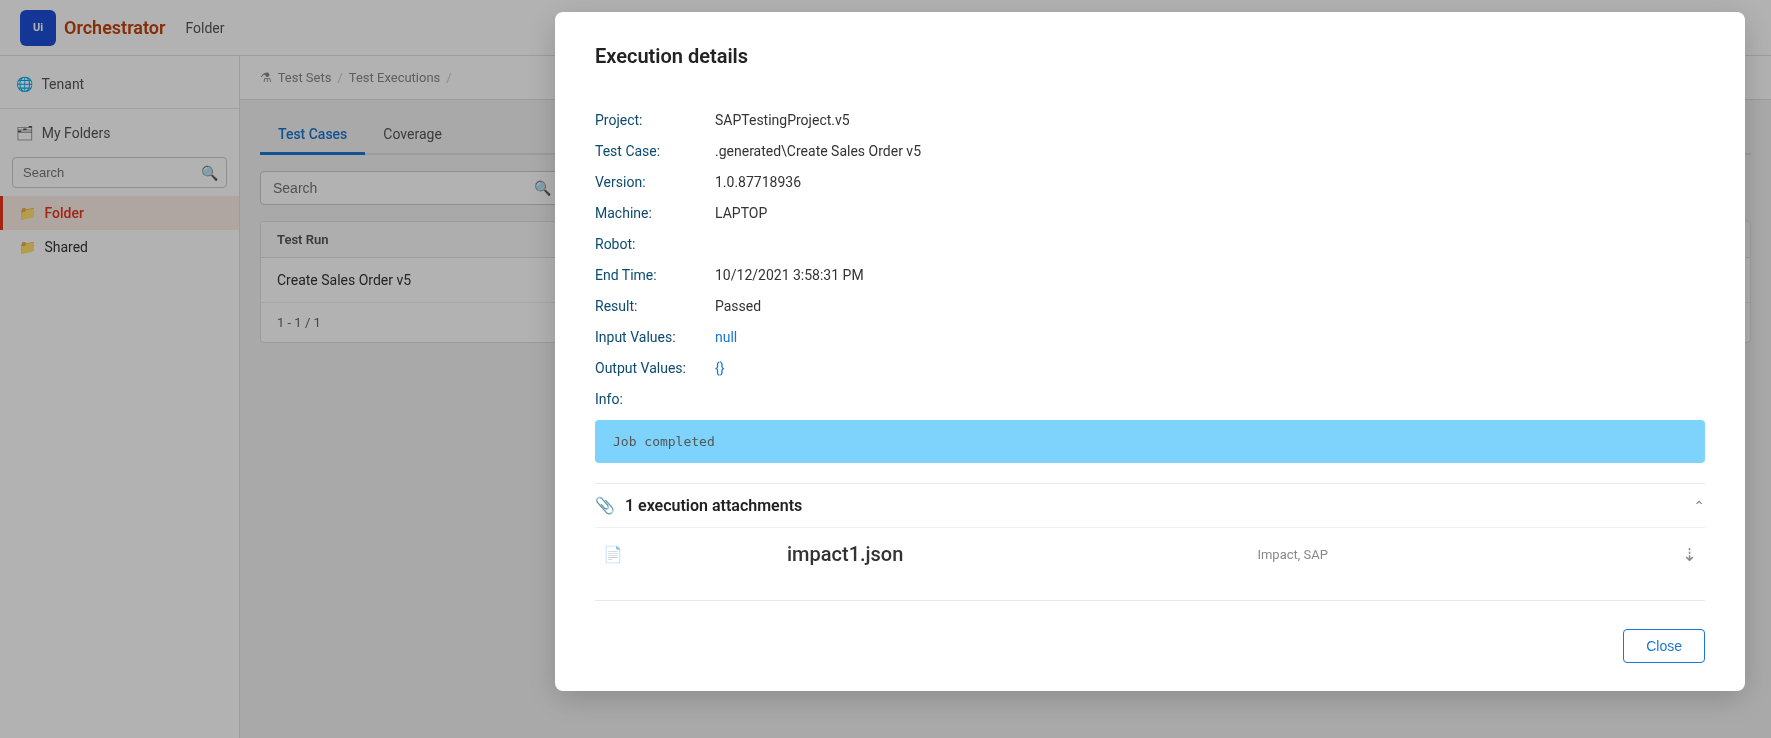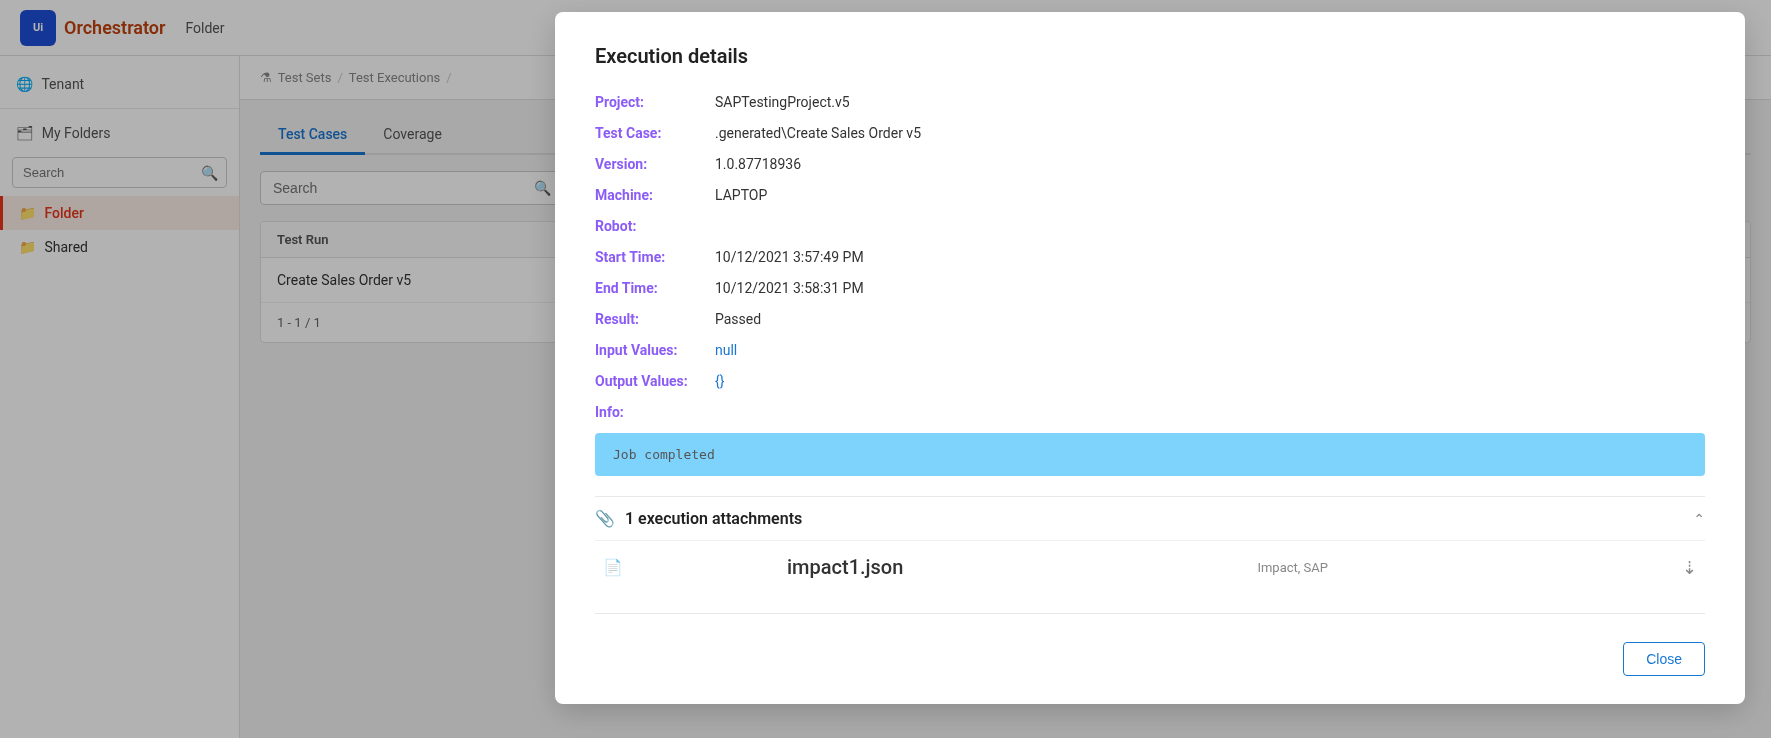--- a/index.html
+++ b/index.html
@@ -46,23 +46,23 @@
     .table-row { padding: 14px 16px; border-bottom: 1px solid #f0f0f0; font-size: 14px; color: #333; }
     .table-row:last-child { border-bottom: none; }
     .table-header { padding: 10px 16px; border-bottom: 1px solid #e0e0e0; font-weight: 600; font-size: 13px; color: #555; background: #fafafa; }
     .pagination { padding: 12px 16px; font-size: 13px; color: #666; }
 
     
     .overlay-backdrop { position: fixed; top: 0; left: 0; width: 1771px; height: 738px; background: rgba(0,0,0,0.3); z-index: 100; }
 
     
     .modal { position: fixed; top: 12px; left: 555px; width: 1190px; max-height: 720px; background: #fff; border-radius: 8px; z-index: 200; box-shadow: 0 8px 32px rgba(0,0,0,0.18); overflow-y: auto; padding: 32px 40px 28px 40px; }
-    .modal-title { font-size: 20px; font-weight: 600; color: #222; margin-bottom: 24px; }
+    .modal-title { font-size: 20px; font-weight: 600; color: #222; margin-bottom: 42px; }
     .detail-row { display: flex; margin-bottom: 10px; font-size: 14px; line-height: 1.5; }
-    .detail-label { font-weight: 700; color: #8b5cf6; min-width: 120px; flex-shrink: 0; }
+    .detail-label { font-weight: 400; color: #0c4a6e; min-width: 120px; flex-shrink: 0; }
     .detail-value { color: #333; }
     .detail-value.blue { color: #1976d2; }
     .info-box { background: #7dd3fc; border-radius: 4px; padding: 14px 18px; font-family: monospace; font-size: 13px; color: #555; margin-top: 4px; margin-bottom: 20px; }
     .attachments-section { margin-top: 8px; }
     .attachments-header { display: flex; align-items: center; justify-content: space-between; padding: 12px 0; border-top: 1px solid #e8e8e8; margin-bottom: 0; }
     .attachments-title { display: flex; align-items: center; gap: 10px; font-size: 16px; font-weight: 600; color: #222; }
     .attachment-row { display: flex; align-items: center; padding: 14px 8px; border-top: 1px solid #f0f0f0; }
     .attachment-icon { color: #888; margin-right: 10px; font-size: 16px; }
     .attachment-name { font-size: 20px; font-weight: 500; color: #333; flex: 1; text-align: center; }
     .attachment-tags { color: #888; font-size: 13px; flex: 1; text-align: left; margin-left: 200px; }
@@ -164,24 +164,20 @@
   </div>
   <div class="detail-row">
     <span class="detail-label">Machine:</span>
     <span class="detail-value">LAPTOP</span>
   </div>
   <div class="detail-row">
     <span class="detail-label">Robot:</span>
     <span class="detail-value"></span>
   </div>
   <div class="detail-row">
-    <span class="detail-label">Start Time:</span>
-    <span class="detail-value">10/12/2021 3:57:49 PM</span>
-  </div>
-  <div class="detail-row">
     <span class="detail-label">End Time:</span>
     <span class="detail-value">10/12/2021 3:58:31 PM</span>
   </div>
   <div class="detail-row">
     <span class="detail-label">Result:</span>
     <span class="detail-value">Passed</span>
   </div>
   <div class="detail-row">
     <span class="detail-label">Input Values:</span>
     <span class="detail-value blue">null</span>

